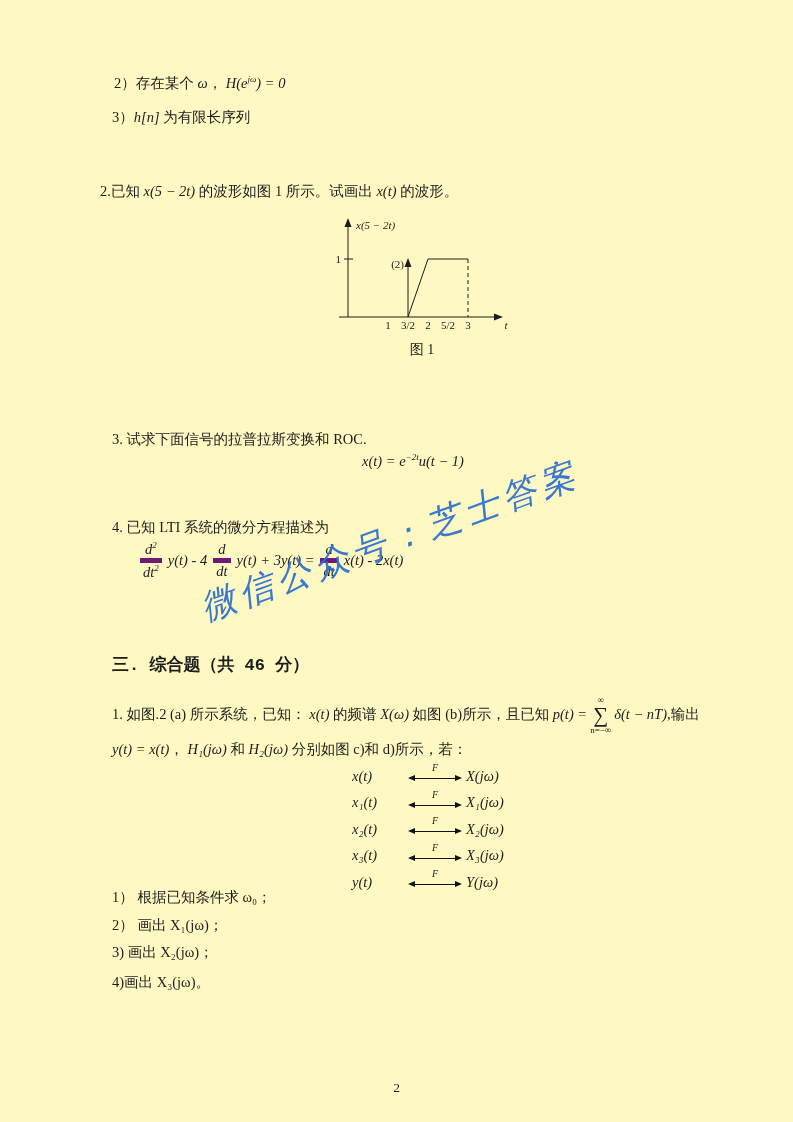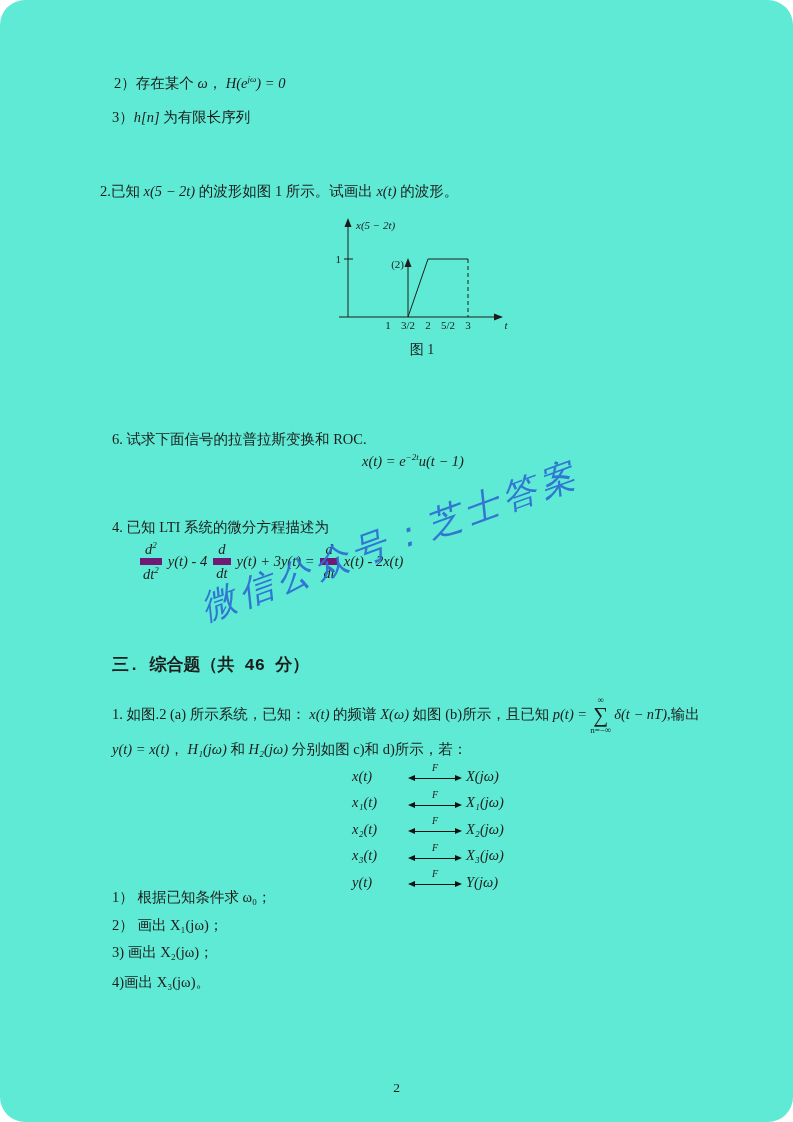--- a/index.html
+++ b/index.html
@@ -1,28 +1,28 @@
 <!DOCTYPE html>
 <html><head>
 <meta charset="utf-8">
 <style>
   * { margin:0; padding:0; box-sizing:border-box; }
   html,body { background:#ffffff; }
   #page {
-    position:relative; width:793px; height:1122px; background:#5eead4; overflow:hidden;
-    font-family:"Liberation Serif","DejaVu Serif",serif; color:#1c1c1c; font-size:14.5px;border-radius:25px;
+    position:relative; width:793px; height:1122px; background:#fef9c3; overflow:hidden;
+    font-family:"Liberation Serif","DejaVu Serif",serif; color:#1c1c1c; font-size:14.5px;
   }
   .abs { position:absolute; white-space:nowrap; }
   .math { font-style:italic; font-family:"Liberation Serif","DejaVu Serif",serif; }
   sup { font-size:0.62em; vertical-align:super; }
 
   
   .frac { display:inline-flex; flex-direction:column; align-items:center; line-height:1.15; vertical-align:middle; margin:0 2px; }
   .frac .num { padding:0 3px; }
-  .frac .den { border-top:7px solid #701a75; padding:0 3px; }
+  .frac .den { border-top:5px solid #701a75; padding:0 3px; }
   #q4-formula { display:flex; align-items:center; gap:4px; }
 
   
   .bigsum { display:inline-flex; flex-direction:column; align-items:center; vertical-align:middle; line-height:1; margin:0 3px; }
   .bigsum .sigma { font-size:21px; line-height:0.95; font-style:normal; }
   .bigsum .lim { font-size:9px; font-style:normal; line-height:1.1; }
 
   
   #pairs .pair-row { height:26.5px; display:flex; align-items:center; }
   .pair-lhs { display:inline-block; min-width:52px; }
@@ -95,21 +95,21 @@
       <text x="62" y="115" text-anchor="middle">1</text>
       <text x="82" y="115" text-anchor="middle">3/2</text>
       <text x="102" y="115" text-anchor="middle">2</text>
       <text x="122" y="115" text-anchor="middle">5/2</text>
       <text x="142" y="115" text-anchor="middle">3</text>
       <text x="180" y="115" class="svgmath" text-anchor="middle">t</text>
     </svg>
     <div id="figure-caption">图 1</div>
   </div>
 
-  <div class="abs" style="top:430px;left:112px;">6.  试求下面信号的拉普拉斯变换和 ROC.</div>
+  <div class="abs" style="top:430px;left:112px;">3.  试求下面信号的拉普拉斯变换和 ROC.</div>
   <div class="abs" style="top:452px;left:362px;">
     <span class="math">x(t) = e</span><sup class="math">−2t</sup><span class="math">u(t − 1)</span>
   </div>
 
   <div class="abs" style="top:518px;left:112px;">4.  已知 LTI 系统的微分方程描述为</div>
 
   <div class="abs" id="q4-formula" style="top:540px;left:138px;">
     <span class="frac">
       <span class="num math"><span>d</span><sup>2</sup></span>
       <span class="den math"><span>dt</span><sup>2</sup></span>

